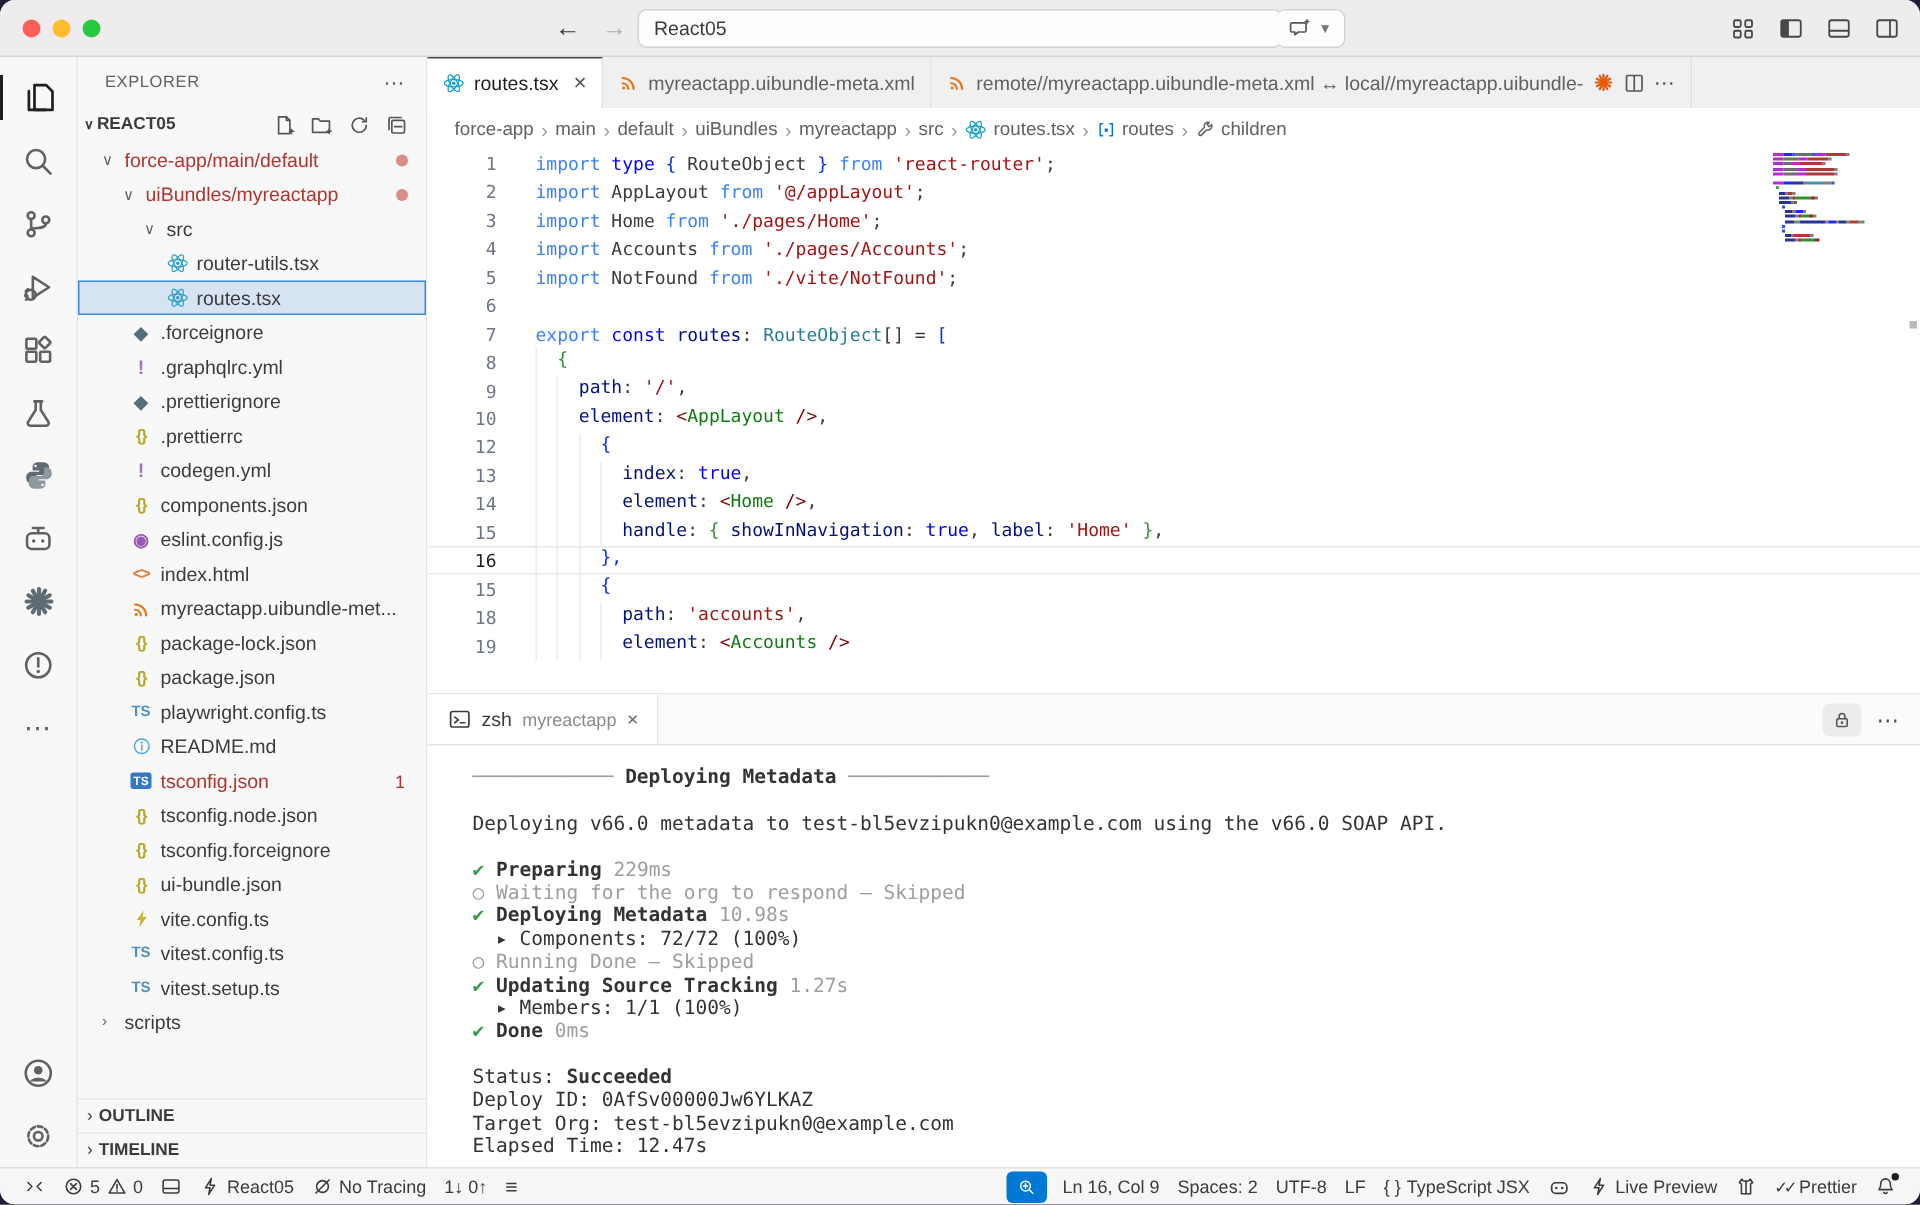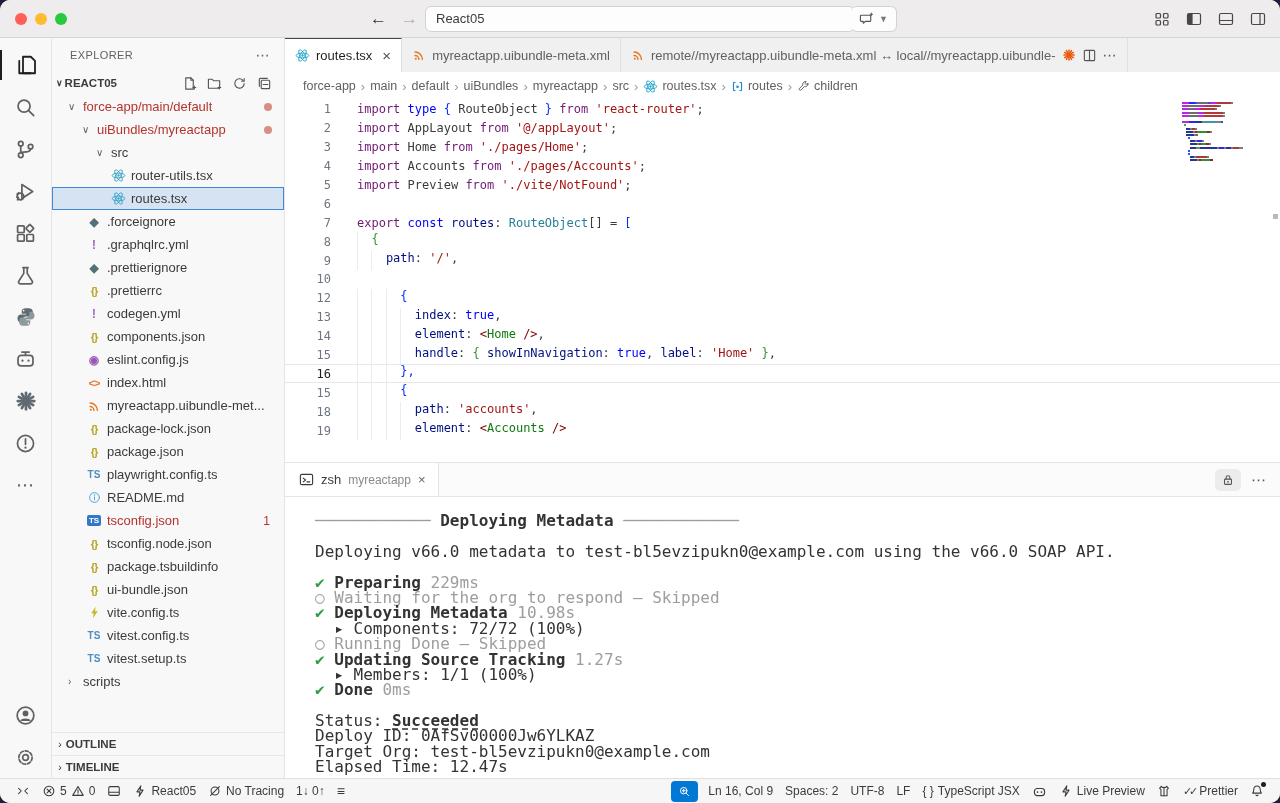--- a/index.html
+++ b/index.html
@@ -55,39 +55,39 @@
   .crumb { display:flex; align-items:center; gap:4px; }
 
   
   .codearea { height:362px; position:relative; overflow:hidden; font-family:"DejaVu Sans Mono",monospace; font-size:12px; background:#fff; flex:0 0 auto;}
   .cline { height:18.9px; display:flex; align-items:center; position:relative; }
   .cline.current { border-top:1px solid #e8e8e8; border-bottom:1px solid #e8e8e8; }
   .gutter { width:46px; text-align:right; color:#6e7681; flex:0 0 auto; font-size:12px; }
   .cline.current .gutter { color:#1f1f1f; }
   .ctext { padding-left:26px; white-space:pre; }
   .ig { display:inline-block; width:2ch; border-left:1px solid #ececec; height:18.9px; vertical-align:top; }
-  .tk-kw{color:#701a75}.tk-kw2{color:#0000ff}.tk-id{color:#3b3b3b}.tk-prop{color:#001080}
+  .tk-kw{color:#3b82f6}.tk-kw2{color:#0000ff}.tk-id{color:#3b3b3b}.tk-prop{color:#001080}
   .tk-type{color:#267f99}.tk-str{color:#a31515}.tk-jsx{color:#0e7b0e}.tk-ang{color:#800000}
   .tk-b1{color:#0431fa}.tk-b2{color:#319331}.tk-b3{color:#7b3814}.tk-pl{color:#3b3b3b}
   .minimap { position:absolute; top:2px; right:28px; width:70px; }
   .mrow { height:2px; margin-bottom:1.2px; display:flex; }
   .mseg { height:2px; opacity:.85; }
   .vscroll { position:absolute; right:2px; top:114px; width:5px; height:5px; background:#b9b9b9; }
 
   
   .panel { height:316px; border-top:1px solid #e5e5e5; display:flex; flex-direction:column; flex:0 0 auto; background:#fff; }
   .panel-head { height:34px; border-bottom:1px solid #e5e5e5; display:flex; align-items:center; background:#fbfbfb; flex:0 0 auto;}
   .term-tab { height:100%; display:flex; align-items:center; gap:7px; padding:0 12px 0 14px; background:#fff; border-right:1px solid #e5e5e5; font-size:13px; color:#3b3b3b; }
   .term-tab .sub { color:#8a8a8a; font-size:12px; }
   .panel-actions { margin-left:auto; display:flex; align-items:center; gap:10px; padding-right:14px; color:#555; }
   .lockbtn { background:#ececec; border-radius:5px; width:26px; height:22px; display:flex; align-items:center; justify-content:center; }
-  .term-body { flex:1; padding:14px 0 0 30px; font-family:"DejaVu Sans Mono",monospace; font-size:16px; color:#333; overflow:hidden; }
+  .term-body { flex:1; padding:14px 0 0 30px; font-family:"DejaVu Sans Mono",monospace; font-size:13px; color:#333; overflow:hidden; }
   .tline { height:15.4px; white-space:pre; }
   .t-dim{color:#9d9d9d}.t-ok{color:#2f9e44}.t-b{font-weight:bold}.t-pl{color:#333}
-  .t-u{font-weight:bold; text-decoration:underline; text-decoration-style:dashed; text-underline-offset:3px;text-align:center;}
+  .t-u{font-weight:bold; text-decoration-style:dashed; text-underline-offset:3px;text-align:center;}
 
   
   .statusbar { height:25px; background:#f6f6f6; border-top:1px solid #e0e0e0; display:flex; align-items:center; font-size:12px; color:#3b3b3b; padding:0 10px; flex:0 0 auto; }
   .sb-item { display:flex; align-items:center; gap:4px; padding:0 6px; height:21px; }
   .sb-blue { background:#0078d4; color:#fff; border-radius:4px; padding:0 7px; margin-right:4px;}
   .sb-right { margin-left:auto; display:flex; align-items:center; }
   .bell-wrap{position:relative;}
   .bell-dot{position:absolute; right:-2px; top:-2px; width:5px; height:5px; background:#1f1f1f; border-radius:50%;}
 
   svg { display:block; }
@@ -426,21 +426,21 @@
           <div class="trow" style="padding-left: 34px;">
             <span class="ficon">
               <span style="color:#b7a728;font-size:11px;font-weight:bold;letter-spacing:-1px;">{}</span>
             </span>
             <span class="lbl">tsconfig.node.json</span>
           </div>
           <div class="trow" style="padding-left: 34px;">
             <span class="ficon">
               <span style="color:#b7a728;font-size:11px;font-weight:bold;letter-spacing:-1px;">{}</span>
             </span>
-            <span class="lbl">package.tsbuildinfo</span>
+            <span class="lbl">tsconfig.forceignore</span>
           </div>
           <div class="trow" style="padding-left: 34px;">
             <span class="ficon">
               <span style="color:#b7a728;font-size:11px;font-weight:bold;letter-spacing:-1px;">{}</span>
             </span>
             <span class="lbl">ui-bundle.json</span>
           </div>
           <div class="trow" style="padding-left: 34px;">
             <span class="ficon">
               <svg width="13" height="13" viewBox="0 0 16 16">
@@ -606,40 +606,41 @@
           <div class="cline">
             <span class="gutter">3</span>
             <span class="ctext"><span class="tk-kw">import </span><span class="tk-id">Home</span><span class="tk-kw"> from </span><span class="tk-str">'./pages/Home'</span><span class="tk-pl">;</span></span>
           </div>
           <div class="cline">
             <span class="gutter">4</span>
             <span class="ctext"><span class="tk-kw">import </span><span class="tk-id">Accounts</span><span class="tk-kw"> from </span><span class="tk-str">'./pages/Accounts'</span><span class="tk-pl">;</span></span>
           </div>
           <div class="cline">
             <span class="gutter">5</span>
-            <span class="ctext"><span class="tk-kw">import </span><span class="tk-id">Preview</span><span class="tk-kw"> from </span><span class="tk-str">'./vite/NotFound'</span><span class="tk-pl">;</span></span>
+            <span class="ctext"><span class="tk-kw">import </span><span class="tk-id">NotFound</span><span class="tk-kw"> from </span><span class="tk-str">'./vite/NotFound'</span><span class="tk-pl">;</span></span>
           </div>
           <div class="cline">
             <span class="gutter">6</span>
             <span class="ctext"></span>
           </div>
           <div class="cline">
             <span class="gutter">7</span>
             <span class="ctext"><span class="tk-kw">export </span><span class="tk-kw2">const </span><span class="tk-prop">routes</span><span class="tk-pl">: </span><span class="tk-type">RouteObject</span><span class="tk-pl">[] = </span><span class="tk-b1">[</span></span>
           </div>
           <div class="cline">
             <span class="gutter">8</span>
             <span class="ctext"><span class="ig"></span><span class="tk-b2">{</span></span>
           </div>
           <div class="cline">
             <span class="gutter">9</span>
             <span class="ctext"><span class="ig"></span><span class="ig"></span><span class="tk-prop">path</span><span class="tk-pl">: </span><span class="tk-str">'/'</span><span class="tk-pl">,</span></span>
           </div>
           <div class="cline">
             <span class="gutter">10</span>
+            <span class="ctext"><span class="ig"></span><span class="ig"></span><span class="tk-prop">element</span><span class="tk-pl">: </span><span class="tk-ang">&lt;</span><span class="tk-jsx">AppLayout</span><span class="tk-ang"> /&gt;</span><span class="tk-pl">,</span></span>
           </div>
           <div class="cline">
             <span class="gutter">12</span>
             <span class="ctext"><span class="ig"></span><span class="ig"></span><span class="ig"></span><span class="tk-b1">{</span></span>
           </div>
           <div class="cline">
             <span class="gutter">13</span>
             <span class="ctext"><span class="ig"></span><span class="ig"></span><span class="ig"></span><span class="ig"></span><span class="tk-prop">index</span><span class="tk-pl">: </span><span class="tk-kw2">true</span><span class="tk-pl">,</span></span>
           </div>
           <div class="cline">

